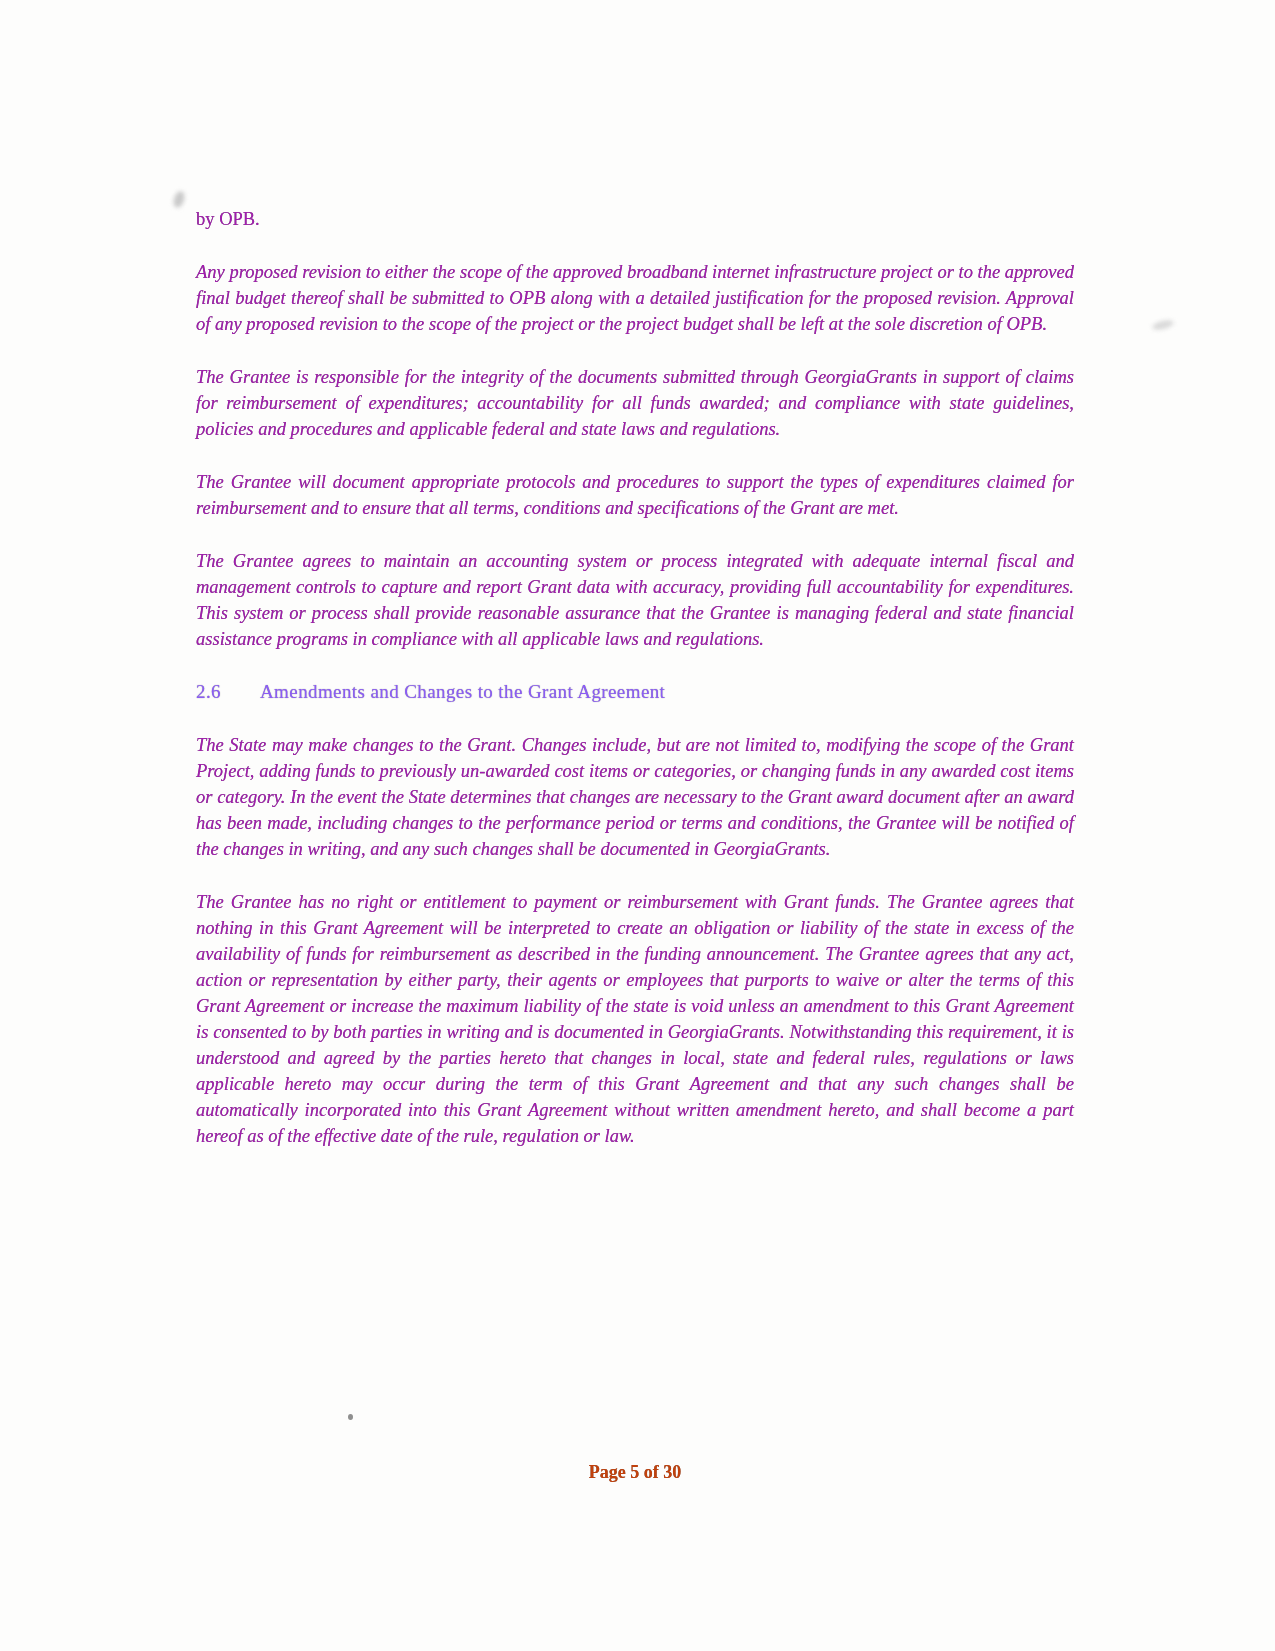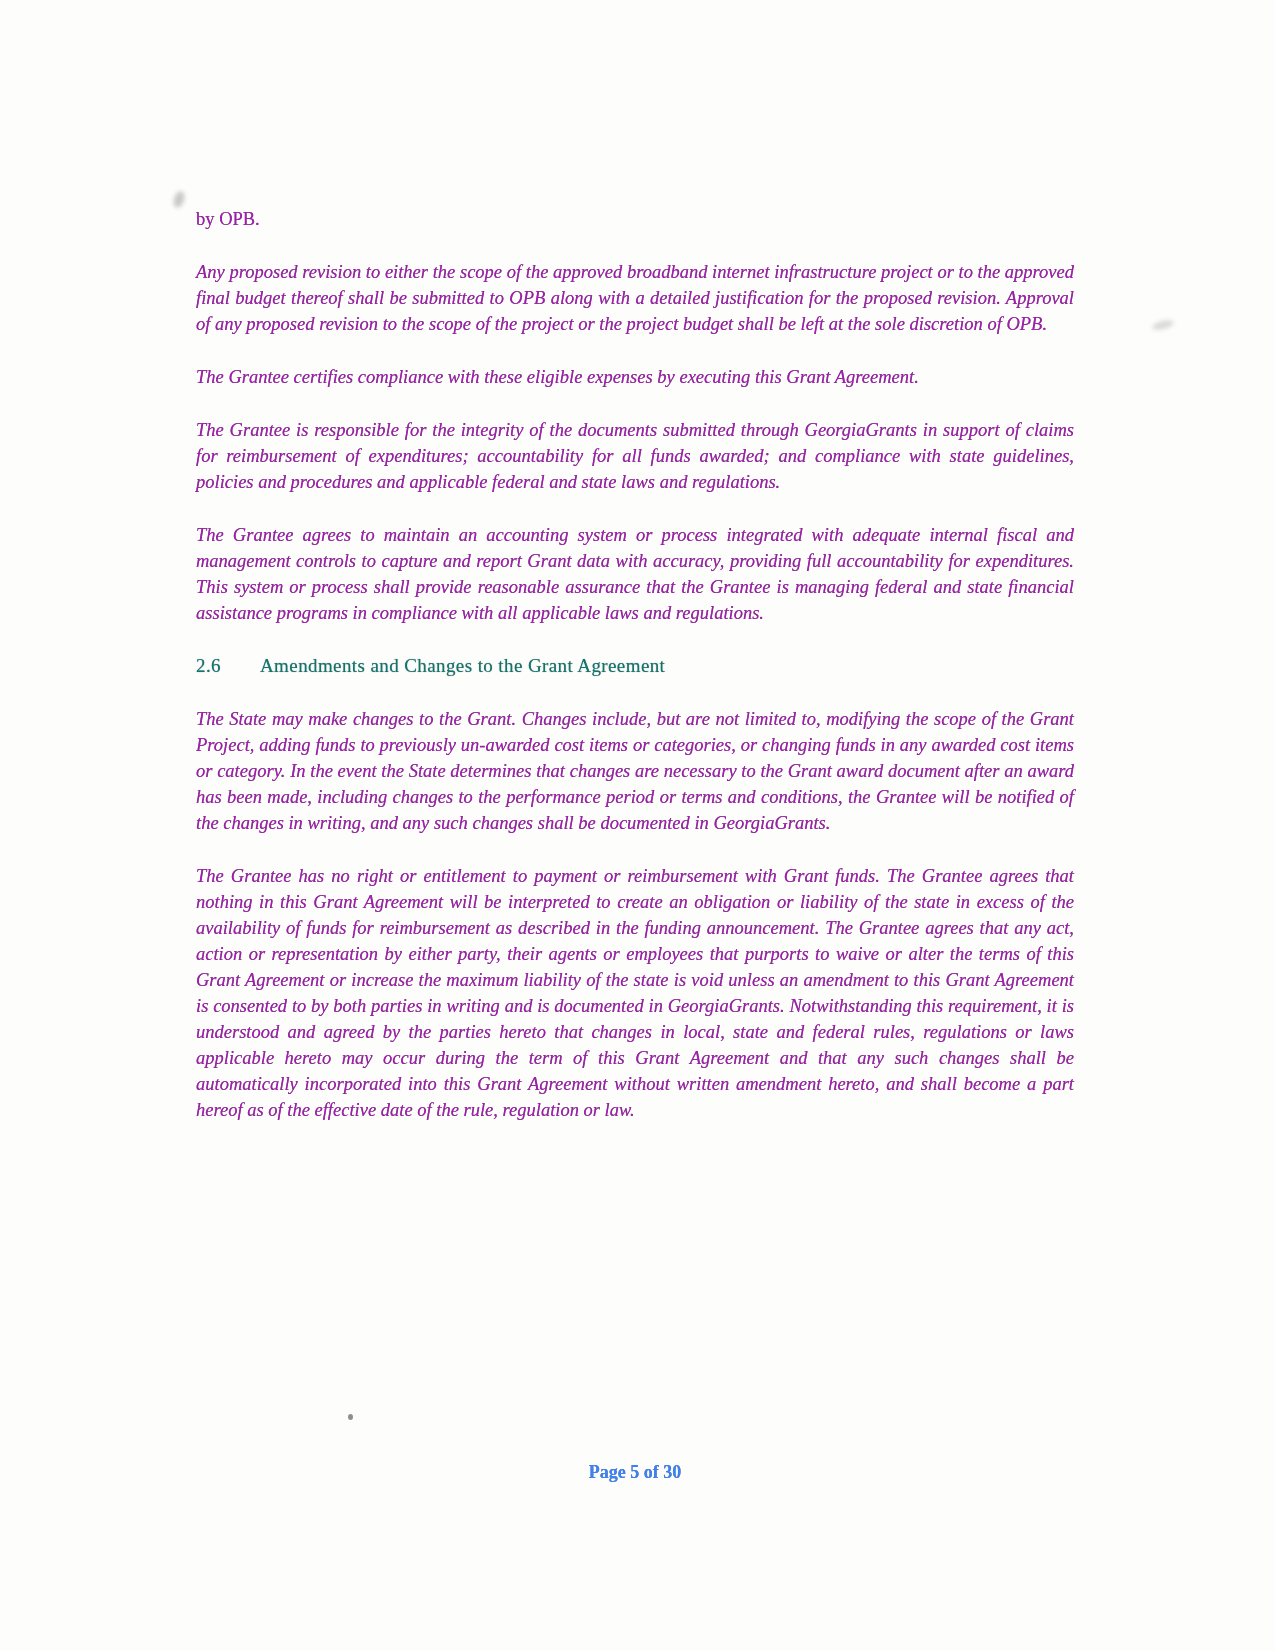--- a/index.html
+++ b/index.html
@@ -30,38 +30,38 @@
     text-shadow: 0 0 0.5px rgba(20,20,20,0.6);
   }
   .para {
     text-align: justify;
     font-style: italic;
   }
   .heading {
     margin: 0 0 27px 0;
     font-size: 19px;
     line-height: 26px;
-    color: #0f766e;
+    color: #8b5cf6;
     text-shadow: 0 0 1px rgba(110,110,110,0.8);
     letter-spacing: 0.4px;
   }
   .heading .sec-num {
     display: inline-block;
     width: 64px;
   }
   .footer {
     position: absolute;
     left: 196px;
     top: 1460px;
     width: 878px;
     text-align: center;
     font-size: 18px;
     font-weight: 700;
     line-height: 24px;
-    color: #3b82f6;
+    color: #c2410c;
     text-shadow: 0 0 0.5px rgba(20,20,20,0.6);
   }
   
   .artifact {
     position: absolute;
     border-radius: 50%;
   }
   .artifact-1 {
     left: 174px; top: 191px;
     width: 10px; height: 17px;
@@ -87,24 +87,24 @@
 <body>
 
 <div class="page">
 
   <div class="content">
 
     <p class="frag">by OPB.</p>
 
     <p class="para">Any proposed revision to either the scope of the approved broadband internet infrastructure project or to the approved final budget thereof shall be submitted to OPB along with a detailed justification for the proposed revision. Approval of any proposed revision to the scope of the project or the project budget shall be left at the sole discretion of OPB.</p>
 
-    <p class="para">The Grantee certifies compliance with these eligible expenses by executing this Grant Agreement.</p>
 
     <p class="para">The Grantee is responsible for the integrity of the documents submitted through GeorgiaGrants in support of claims for reimbursement of expenditures; accountability for all funds awarded; and compliance with state guidelines, policies and procedures and applicable federal and state laws and regulations.</p>
 
+    <p class="para">The Grantee will document appropriate protocols and procedures to support the types of expenditures claimed for reimbursement and to ensure that all terms, conditions and specifications of the Grant are met.</p>
 
     <p class="para">The Grantee agrees to maintain an accounting system or process integrated with adequate internal fiscal and management controls to capture and report Grant data with accuracy, providing full accountability for expenditures. This system or process shall provide reasonable assurance that the Grantee is managing federal and state financial assistance programs in compliance with all applicable laws and regulations.</p>
 
     <div class="heading">
       <span class="sec-num">2.6</span><span>Amendments and Changes to the Grant Agreement</span>
     </div>
 
     <p class="para">The State may make changes to the Grant. Changes include, but are not limited to, modifying the scope of the Grant Project, adding funds to previously un-awarded cost items or categories, or changing funds in any awarded cost items or category. In the event the State determines that changes are necessary to the Grant award document after an award has been made, including changes to the performance period or terms and conditions, the Grantee will be notified of the changes in writing, and any such changes shall be documented in GeorgiaGrants.</p>
 
     <p class="para">The Grantee has no right or entitlement to payment or reimbursement with Grant funds. The Grantee agrees that nothing in this Grant Agreement will be interpreted to create an obligation or liability of the state in excess of the availability of funds for reimbursement as described in the funding announcement. The Grantee agrees that any act, action or representation by either party, their agents or employees that purports to waive or alter the terms of this Grant Agreement or increase the maximum liability of the state is void unless an amendment to this Grant Agreement is consented to by both parties in writing and is documented in GeorgiaGrants. Notwithstanding this requirement, it is understood and agreed by the parties hereto that changes in local, state and federal rules, regulations or laws applicable hereto may occur during the term of this Grant Agreement and that any such changes shall be automatically incorporated into this Grant Agreement without written amendment hereto, and shall become a part hereof as of the effective date of the rule, regulation or law.</p>

